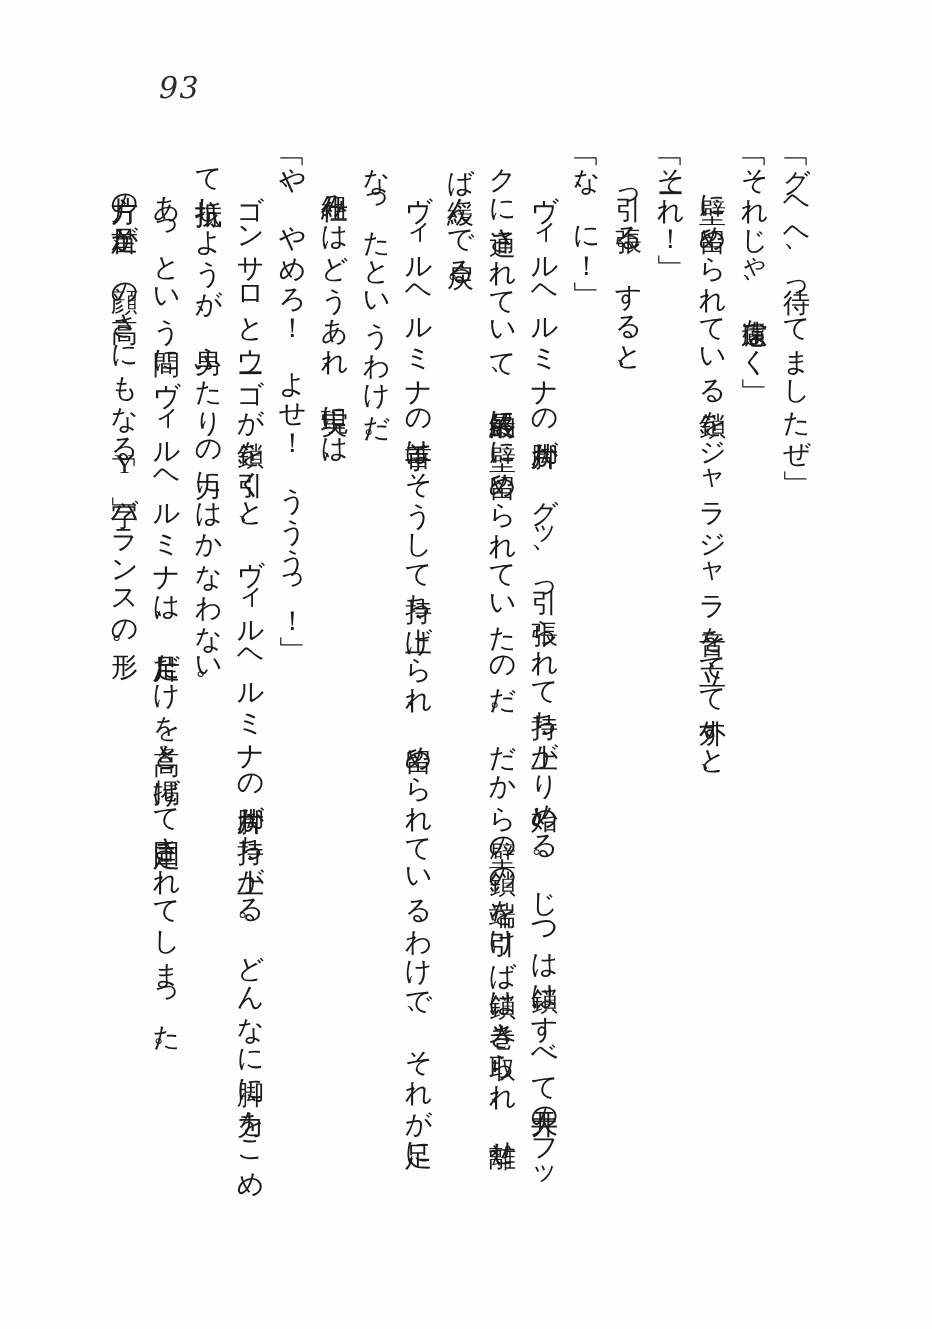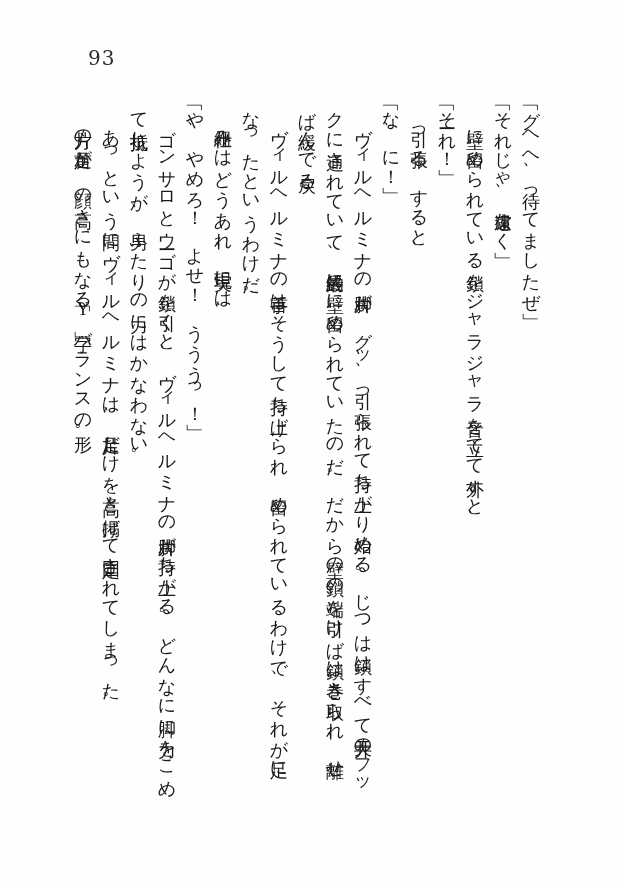--- a/index.html
+++ b/index.html
@@ -13,23 +13,24 @@
     position: relative;
     overflow: hidden;
   }
   .page {
     position: absolute;
     inset: 0;
     background: #fefefe;
   }
   .page-number {
     position: absolute;
-    left: 88px;
+    left: 106px;
     top: 46px;
     font-family: "DejaVu Serif", "Liberation Serif", serif;
+    font-style: italic;
     font-size: 20px;
     color: #2b2b2b;
     letter-spacing: 1px;
   }
   .text-block {
     position: absolute;
     top: 99px;
     right: 76px;
     height: 690px;
     writing-mode: vertical-rl;

